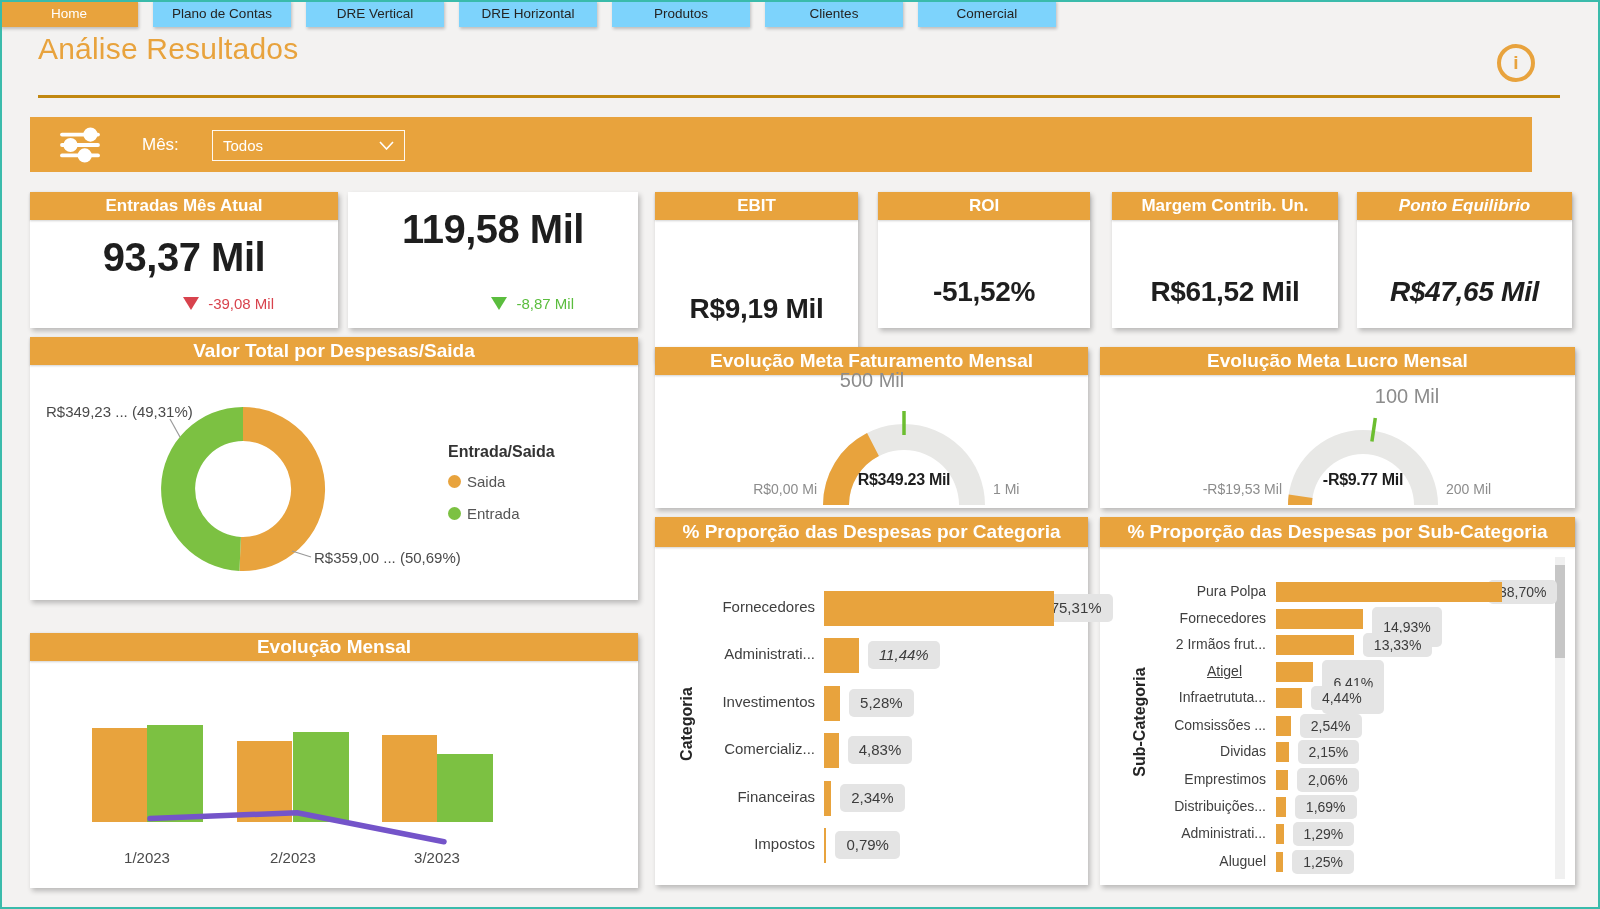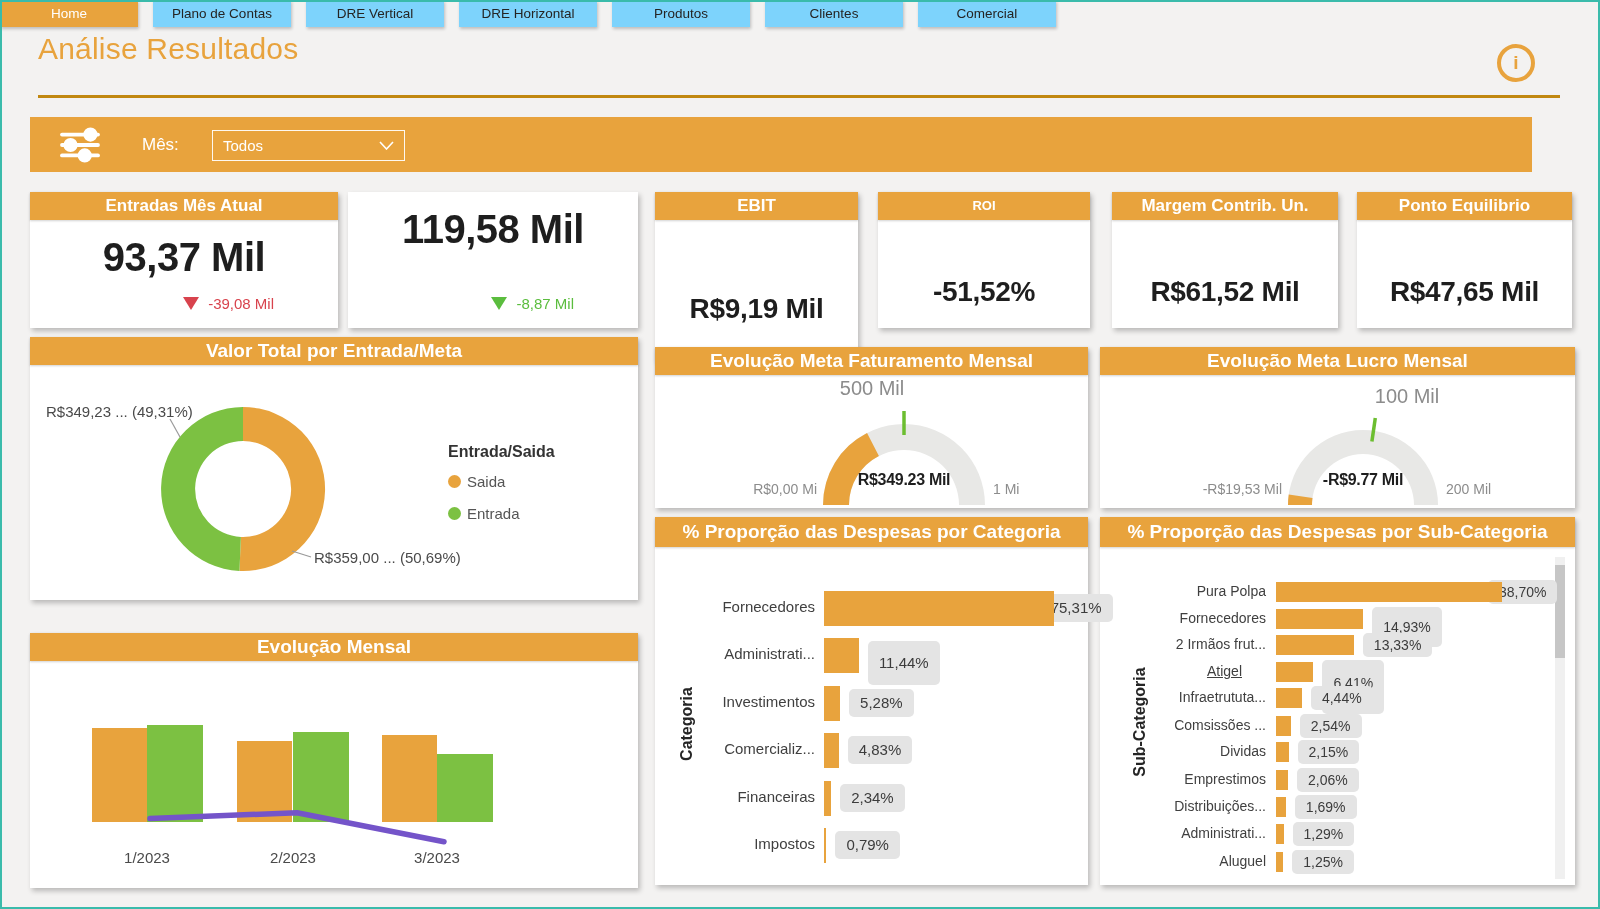--- a/index.html
+++ b/index.html
@@ -112,39 +112,39 @@
         <span>-8,87 Mil</span>
       </div>
     </div>
     <div class="card" style="position: absolute; left: 655px; top: 192px; width: 203px; height: 169px;">
       <div class="chead" style="font-size: 17px;">EBIT</div>
       <div class="kpi-body-sm">
         <span class="kpi-value-sm">R$9,19 Mil</span>
       </div>
     </div>
     <div class="card" style="position: absolute; left: 878px; top: 192px; width: 212px; height: 136px;">
-      <div class="chead" style="font-size: 13px;">ROI</div>
+      <div class="chead" style="font-size: 17px;">ROI</div>
       <div class="kpi-body-sm">
         <span class="kpi-value-sm">-51,52%</span>
       </div>
     </div>
     <div class="card" style="position: absolute; left: 1112px; top: 192px; width: 226px; height: 136px;">
       <div class="chead" style="font-size: 17px;">Margem Contrib. Un.</div>
       <div class="kpi-body-sm">
         <span class="kpi-value-sm">R$61,52 Mil</span>
       </div>
     </div>
-    <div class="card" style="position: absolute; left: 1357px; top: 192px; width: 215px; height: 136px;">
+    <div class="card" style="position: absolute; left: 1357px; top: 192px; width: 215px; height: 136px; font-style: italic;">
       <div class="chead" style="font-size: 17px;">Ponto Equilibrio</div>
       <div class="kpi-body-sm">
         <span class="kpi-value-sm">R$47,65 Mil</span>
       </div>
     </div>
     <div class="card" style="position: absolute; left: 30px; top: 337px; width: 608px; height: 263px;">
-      <div class="chead" style="font-size: 19px;">Valor Total por Entrada/Meta</div>
+      <div class="chead" style="font-size: 19px;">Valor Total por Despesas/Saida</div>
       <svg width="608" height="263" style="position:absolute;left:0;top:0">
         <path d="M 213.00 70.00 A 82 82 0 1 1 209.45 233.92 L 210.92 199.95 A 48 48 0 1 0 213.00 104.00 Z" fill="#E8A33D"></path>
         <path d="M 209.45 233.92 A 82 82 0 0 1 213.00 70.00 L 213.00 104.00 A 48 48 0 0 0 210.92 199.95 Z" fill="#7CC142"></path>
         <polyline points="140,82 150,100" fill="none" stroke="#9A9A9A" stroke-width="1.2"></polyline>
         <polyline points="262,214 281,220" fill="none" stroke="#9A9A9A" stroke-width="1.2"></polyline>
       </svg>
       <div class="callout" style="position: absolute; left: 16px; top: 66px;">R$349,23 ... (49,31%)</div>
       <div class="callout" style="position: absolute; left: 284px; top: 212px;">R$359,00 ... (50,69%)</div>
       <div style="left: 418px; top: 106px; font-weight: bold; font-size: 16px; color: rgb(51, 51, 51); position: absolute;">Entrada/Saida</div>
       <div class="legend-item" style="position: absolute; left: 418px; top: 136px;">
@@ -156,21 +156,21 @@
         <span style="font-size: 15px; color: rgb(85, 85, 85);">Entrada</span>
       </div>
     </div>
     <div class="card" style="position: absolute; left: 655px; top: 347px; width: 433px; height: 161px;">
       <div class="chead" style="font-size: 19px;">Evolução Meta Faturamento Mensal</div>
       <svg width="433" height="161" style="position:absolute;left:0;top:0;pointer-events:none">
         <path d="M 168.00 158.00 A 81 81 0 0 1 330.00 158.00 L 304.00 158.00 A 55 55 0 0 0 194.00 158.00 Z" fill="#E8E8E6"></path>
         <path d="M 168.00 158.00 A 81 81 0 0 1 212.05 85.92 L 223.91 109.06 A 55 55 0 0 0 194.00 158.00 Z" fill="#E8A33D"></path>
         <line x1="249.0" y1="64.0" x2="249.0" y2="88.0" stroke="#6CBE30" stroke-width="3.5"></line>
       </svg>
-      <div class="target-lbl" style="top: 30px; position: absolute; transform: translateX(-50%); left: 217px;">500 Mil</div>
+      <div class="target-lbl" style="top: 22px; position: absolute; transform: translateX(-50%); left: 217px;">500 Mil</div>
       <div class="gray-lbl" style="position: absolute; top: 134px; right: 271px;">R$0,00 Mi</div>
       <div class="gray-lbl" style="position: absolute; left: 338px; top: 134px;">1 Mi</div>
       <div class="gauge-value" style="position: absolute; top: 124px; transform: translateX(-50%); left: 249px;">R$349.23 Mil</div>
     </div>
     <div class="card" style="position: absolute; left: 1100px; top: 347px; width: 475px; height: 161px;">
       <div class="chead" style="font-size: 19px;">Evolução Meta Lucro Mensal</div>
       <svg width="475" height="161" style="position:absolute;left:0;top:0;pointer-events:none">
         <path d="M 188.00 158.00 A 75 75 0 0 1 338.00 158.00 L 314.00 158.00 A 51 51 0 0 0 212.00 158.00 Z" fill="#E8E8E6"></path>
         <path d="M 188.00 158.00 A 75 75 0 0 1 188.73 147.55 L 212.50 150.89 A 51 51 0 0 0 212.00 158.00 Z" fill="#E8A33D"></path>
         <line x1="275.3" y1="70.9" x2="271.9" y2="94.6" stroke="#6CBE30" stroke-width="3.5"></line>
@@ -181,21 +181,21 @@
       <div class="gauge-value" style="position: absolute; top: 124px; transform: translateX(-50%); left: 263px;">-R$9.77 Mil</div>
     </div>
     <div class="card" style="position: absolute; left: 655px; top: 517px; width: 433px; height: 368px;">
       <div class="chead" style="font-size: 19px; height: 30px; line-height: 30px;">% Proporção das Despesas por Categoria</div>
       <div class="axis-title" style="width: 160px; left: -48px; top: 198px;">Categoria</div>
       <div class="hbar-label" style="left: 0px; width: 160px; top: 81.25px; font-size: 15px;">Fornecedores</div>
       <div class="hbar-bar" style="position: absolute; left: 169px; top: 73.5px; width: 229.695px; height: 35px;"></div>
       <div class="hbar-pill" style="left: 384.695px; top: 77px; height: 28px; line-height: 28px; font-size: 15px; padding: 0px 11px;">75,31%</div>
       <div class="hbar-label" style="left: 0px; width: 160px; top: 128.25px; font-size: 15px;">Administrati...</div>
       <div class="hbar-bar" style="position: absolute; left: 169px; top: 120.5px; width: 34.892px; height: 35px;"></div>
-      <div class="hbar-pill" style="left: 212.892px; top: 124px; height: 28px; line-height: 28px; font-size: 15px; padding: 8px 11px;">11,44%</div>
+      <div class="hbar-pill" style="left: 212.892px; top: 124px; height: 28px; line-height: 28px; font-size: 15px; padding: 0px 11px; font-style: italic;">11,44%</div>
       <div class="hbar-label" style="left: 0px; width: 160px; top: 176.25px; font-size: 15px;">Investimentos</div>
       <div class="hbar-bar" style="position: absolute; left: 169px; top: 168.5px; width: 16.104px; height: 35px;"></div>
       <div class="hbar-pill" style="left: 194.104px; top: 172px; height: 28px; line-height: 28px; font-size: 15px; padding: 0px 11px;">5,28%</div>
       <div class="hbar-label" style="left: 0px; width: 160px; top: 223.25px; font-size: 15px;">Comercializ...</div>
       <div class="hbar-bar" style="position: absolute; left: 169px; top: 215.5px; width: 14.7315px; height: 35px;"></div>
       <div class="hbar-pill" style="left: 192.732px; top: 219px; height: 28px; line-height: 28px; font-size: 15px; padding: 0px 11px;">4,83%</div>
       <div class="hbar-label" style="left: 0px; width: 160px; top: 271.25px; font-size: 15px;">Financeiras</div>
       <div class="hbar-bar" style="position: absolute; left: 169px; top: 263.5px; width: 7.137px; height: 35px;"></div>
       <div class="hbar-pill" style="left: 185.137px; top: 267px; height: 28px; line-height: 28px; font-size: 15px; padding: 0px 11px;">2,34%</div>
       <div class="hbar-label" style="left: 0px; width: 160px; top: 318.25px; font-size: 15px;">Impostos</div>

